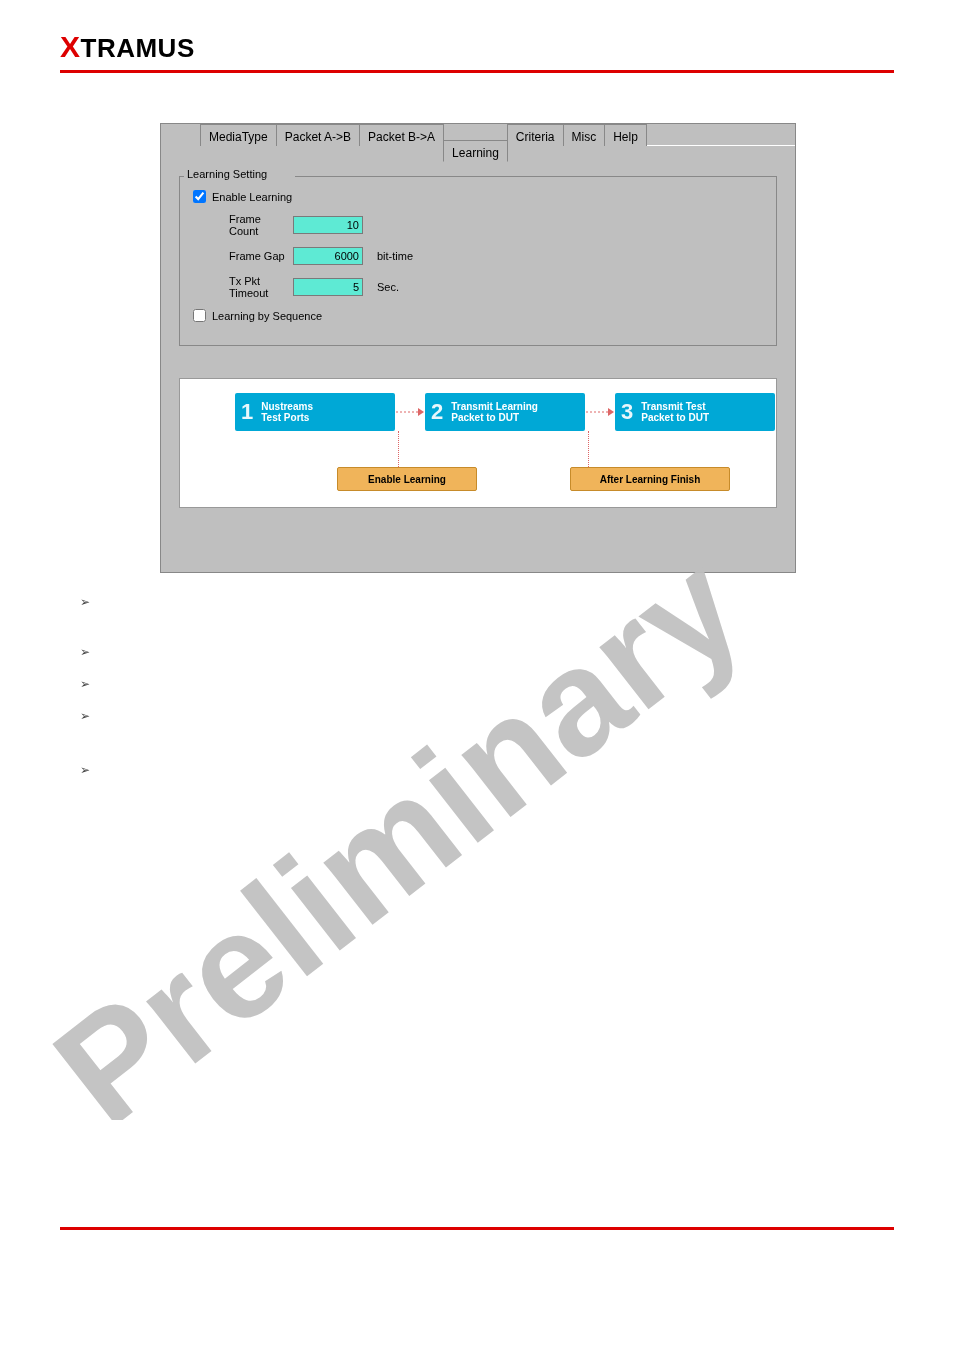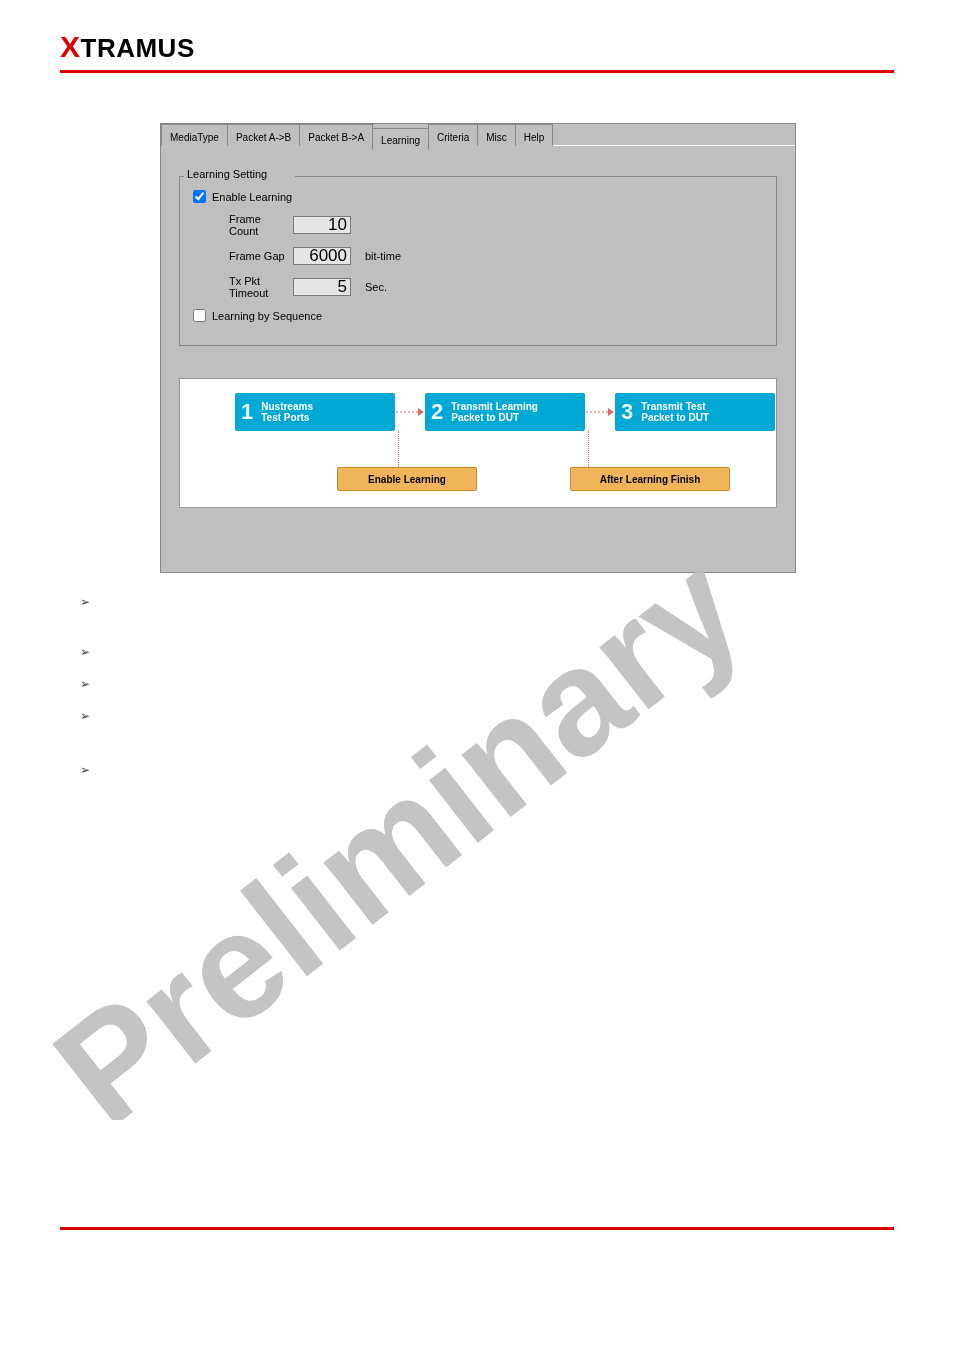--- a/index.html
+++ b/index.html
@@ -12,35 +12,35 @@
   .hr-red { height: 3px; background: #d00; margin: 6px 60px 0 60px; }
 
   
   .hr-red-bottom { position: absolute; left: 60px; right: 60px; bottom: 120px; height: 3px; background: #d00; }
 
   
   .panel-wrap { margin: 50px 0 0 160px; width: 636px; }
   .panel { background: #bfbfbf; border: 1px solid #888; padding: 0; height: 450px; position: relative; }
 
   
-  .tabs { display: flex; height: 22px; background: #bfbfbf; border-bottom: 1px solid #fff; font-size: 10px; }
+  .tabs { display: flex; height: 22px; background: #bfbfbf; border-bottom: 1px solid #fff; font-size: 12px; margin-left: 39px; }
   .tab { padding: 3px 8px 0 8px; border: 1px solid #888; border-bottom: none; background: #bfbfbf; margin-right: -1px; height: 22px; display: flex; align-items: center; cursor: default; }
-  .tab.active { background: #bfbfbf; border-bottom: 1px solid #bfbfbf; position: relative; top: 4px; }
+  .tab.active { background: #bfbfbf; border-bottom: 1px solid #bfbfbf; position: relative; top: 16px; }
   .tab.back { background: #bfbfbf; }
 
   
   .fieldset { margin: 30px 18px 10px 18px; padding: 10px 14px 14px 14px; position: relative; }
   .fieldset .legend { position: absolute; top: -8px; left: 6px; background: #bfbfbf; padding: 0 2px; font-size: 11px; }
   .fieldset-border { position: absolute; left:0; right:0; top:0; bottom:0; border: 1px solid #888; border-top: none; }
   .fieldset-border::before { content:""; position:absolute; top:0; left:0; width:4px; border-top:1px solid #888; }
   .fieldset-border::after { content:""; position:absolute; top:0; right:0; left: 115px; border-top:1px solid #888; }
 
   .row { display: flex; align-items: center; margin: 10px 0; font-size: 11px; }
   .row label.lbl { width: 100px; padding-left: 36px; }
-  .row input[type=text] { width: 58px; height: 18px; text-align: right; padding-right: 3px; font-size: 17px; border: 1px solid #7a7a7a; background: #e5e5e5; }
+  .row input[type=text] { width: 70px; height: 18px; text-align: right; padding-right: 3px; font-size: 11px; border: 1px solid #7a7a7a; background: #5eead4; }
   .row .unit { margin-left: 14px; }
   .chk { display: flex; align-items: center; gap: 6px; margin: 4px 0 10px 0; }
   .chk input { width: 13px; height: 13px; }
 
   
   .flow { position: absolute; left: 18px; right: 18px; top: 254px; height: 130px; background: #fff; border: 1px solid #999; }
   .flow-inner { position: relative; width: 100%; height: 100%; }
   .step { position: absolute; top: 14px; height: 38px; background: #00a8d6; color: #fff; border-radius: 2px; display: flex; align-items: center; padding: 0 10px 0 6px; font-size: 10px; font-weight: bold; }
   .step .num { font-size: 22px; font-weight: bold; margin-right: 8px; color: #e8f7fc; }
   .step .txt { line-height: 1.15; }

